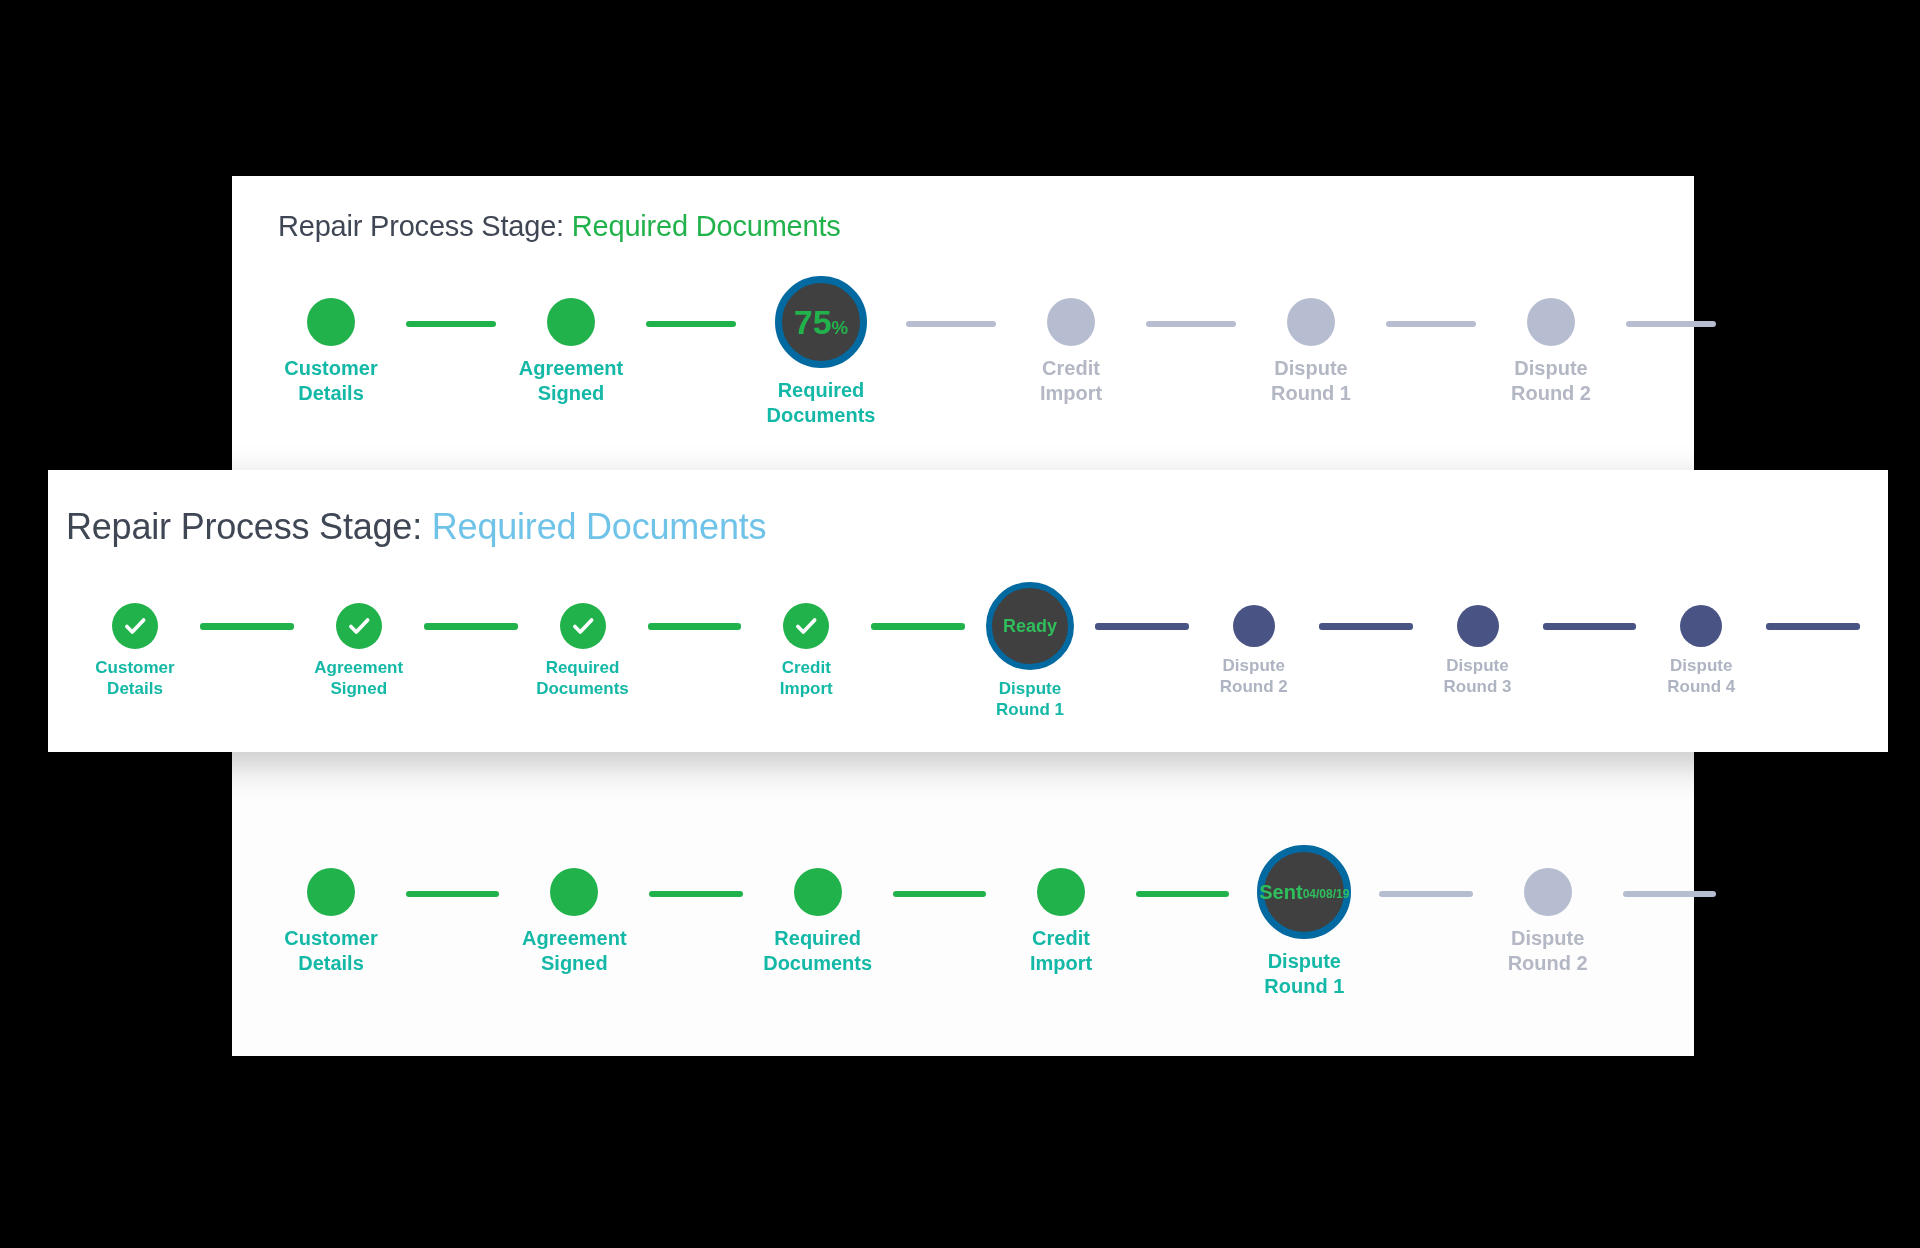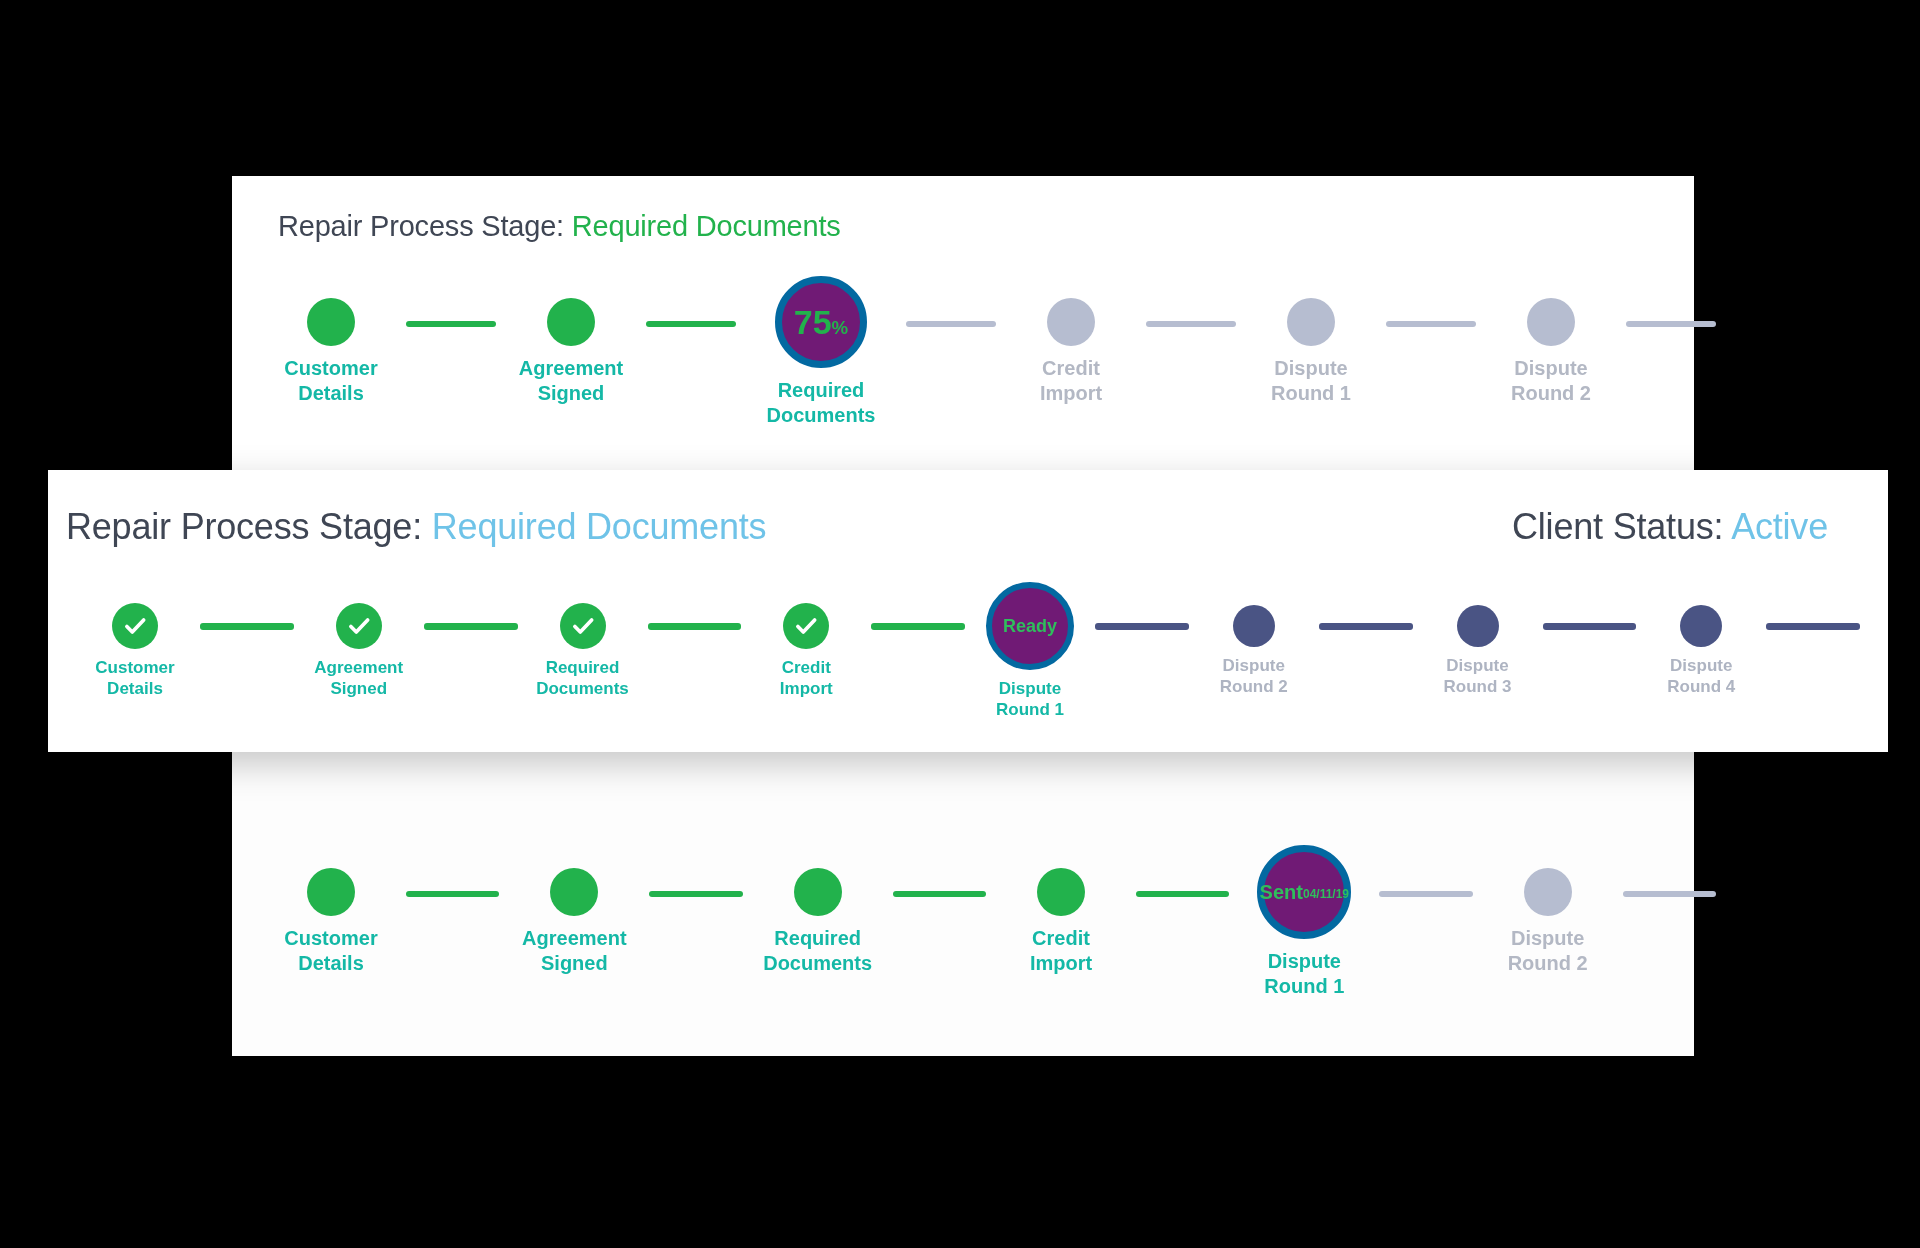--- a/index.html
+++ b/index.html
@@ -62,21 +62,21 @@
   .step{position:relative;display:flex;flex-direction:column;align-items:center;flex:0 0 auto;}
   .connector{flex:1 1 auto;height:6px;border-radius:3px;margin-top:0;}
   .conn-green{background:#22b24c;}
   .conn-navy{background:#4a5484;}
   .conn-grey{background:#b6bdd0;}
 
   .node{border-radius:50%;display:flex;align-items:center;justify-content:center;}
   .node-dot-green{background:#22b24c;}
   .node-dot-grey{background:#b6bdd0;}
   .node-dot-navy{background:#4a5484;}
-  .node-ring-green{background:#701a75;border:6px solid #0369a1;box-sizing:border-box;}
+  .node-ring-green{background:#404040;border:6px solid #0369a1;box-sizing:border-box;}
 
   .step-label{
     text-align:center;
     font-weight:bold;
     line-height:1.25;
     white-space:pre-line;
     margin-top:10px;
   }
   .lbl-dark{color:#14b8a6;}
   .lbl-muted{color:#b3b8c4;}
@@ -215,45 +215,41 @@
     <div class="connector conn-green"></div>
     <div class="step">
       <div class="node node-dot-green"></div>
       <div class="step-label lbl-dark">Credit
 Import</div>
     </div>
     <div class="connector conn-green"></div>
     <div class="step wide">
       <div class="node node-ring-green">
         <span class="ring-word">Sent</span>
-        <span class="ring-date">04/11/19</span>
+        <span class="ring-date">04/08/19</span>
       </div>
       <div class="step-label lbl-dark">Dispute
 Round 1</div>
     </div>
     <div class="connector conn-grey"></div>
     <div class="step">
       <div class="node node-dot-grey"></div>
       <div class="step-label lbl-muted">Dispute
 Round 2</div>
     </div>
     <div class="connector conn-grey"></div>
   </div>
 
   <div class="card" id="card-mid"></div>
 
   <div class="hdr" id="hdr-mid" style="z-index:6;">
     <span class="lbl">Repair Process Stage: </span>
     <span class="val-blue">Required Documents</span>
   </div>
 
-  <div class="hdr" id="hdr-mid-right" style="z-index:6;">
-    <span class="lbl">Client Status: </span>
-    <span class="val-blue">Active</span>
-  </div>
 
   <div class="stepper" id="stepper-mid" style="z-index:6;">
     <div class="step">
       <div class="node-check">
         <svg class="check-glyph" viewBox="0 0 24 24" aria-hidden="true">
             <path d="M4.5 12.5l5 5L20 6.5" fill="none" stroke="#ffffff" stroke-width="3.4" stroke-linecap="round" stroke-linejoin="round"></path>
           </svg>
       </div>
       <div class="step-label lbl-dark">Customer
 Details</div>

